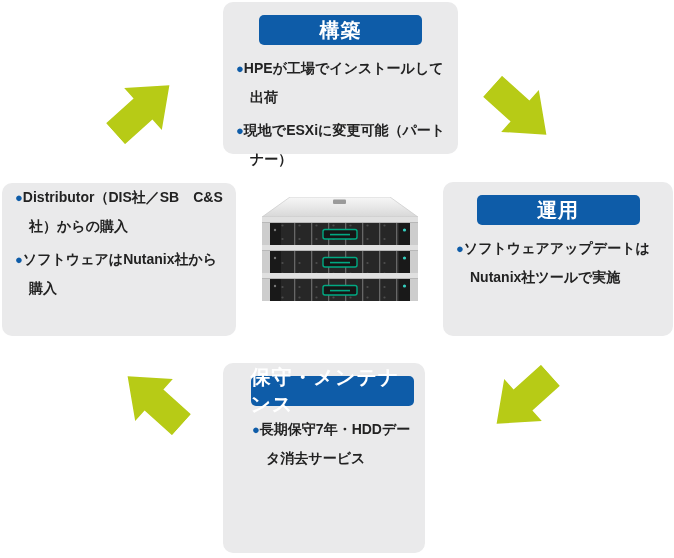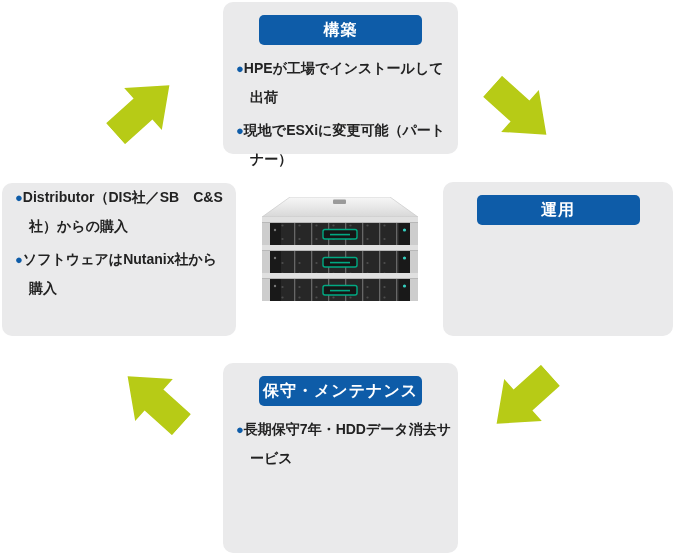--- a/index.html
+++ b/index.html
@@ -10,26 +10,26 @@
   }
   .canvas{position:relative;width:674px;height:558px;overflow:hidden;}
 
   
   .card{
     position:absolute;background:#eaeaeb;border-radius:10px;box-sizing:border-box;
   }
   .card-top{left:223px;top:2px;width:235px;height:152px;}
   .card-left{left:2px;top:183px;width:234px;height:153px;}
   .card-right{left:443px;top:182px;width:230px;height:154px;}
-  .card-bottom{left:223px;top:363px;width:235px;height:190px;}
+  .card-bottom{left:223px;top:363px;width:202px;height:190px;padding-left:16px;}
 
   .card-header{
     width:163px;height:30px;margin:13px auto 9px auto;
     background:#0e5ca8;border-radius:5px;
-    color:#ffffff;font-size:16px;font-weight:bold;letter-spacing:1px;
+    color:#ffffff;font-size:20px;font-weight:bold;letter-spacing:1px;
     display:flex;align-items:center;justify-content:center;
   }
   .card-list{list-style:none;margin:0;padding:0 6px 0 13px;}
   .card-item{
     font-size:14px;line-height:28px;color:#222222;font-weight:600;
     padding-left:14px;text-indent:-14px;margin-bottom:5px;
     overflow-wrap:break-word;
   }
   .dot{color:#0e5ca8;font-size:13px;}
 
@@ -65,20 +65,21 @@
       <li class="card-item"><span class="dot">●</span><span>Distributor（DIS社／SB　C&amp;S社）からの購入</span></li>
       <li class="card-item"><span class="dot">●</span><span>ソフトウェアはNutanix社から購入</span></li>
     </ul>
   </section>
 
   <section class="card card-right">
     <div class="card-header">
       <span>運用</span>
     </div>
     <ul class="card-list">
+      <li class="card-item"><span class="dot">●</span><span>ソフトウェアアップデートはNutanix社ツールで実施</span></li>
     </ul>
   </section>
 
   <section class="card card-bottom">
     <div class="card-header">
       <span>保守・メンテナンス</span>
     </div>
     <ul class="card-list">
       <li class="card-item"><span class="dot">●</span><span>長期保守7年・HDDデータ消去サービス</span></li>
     </ul>

